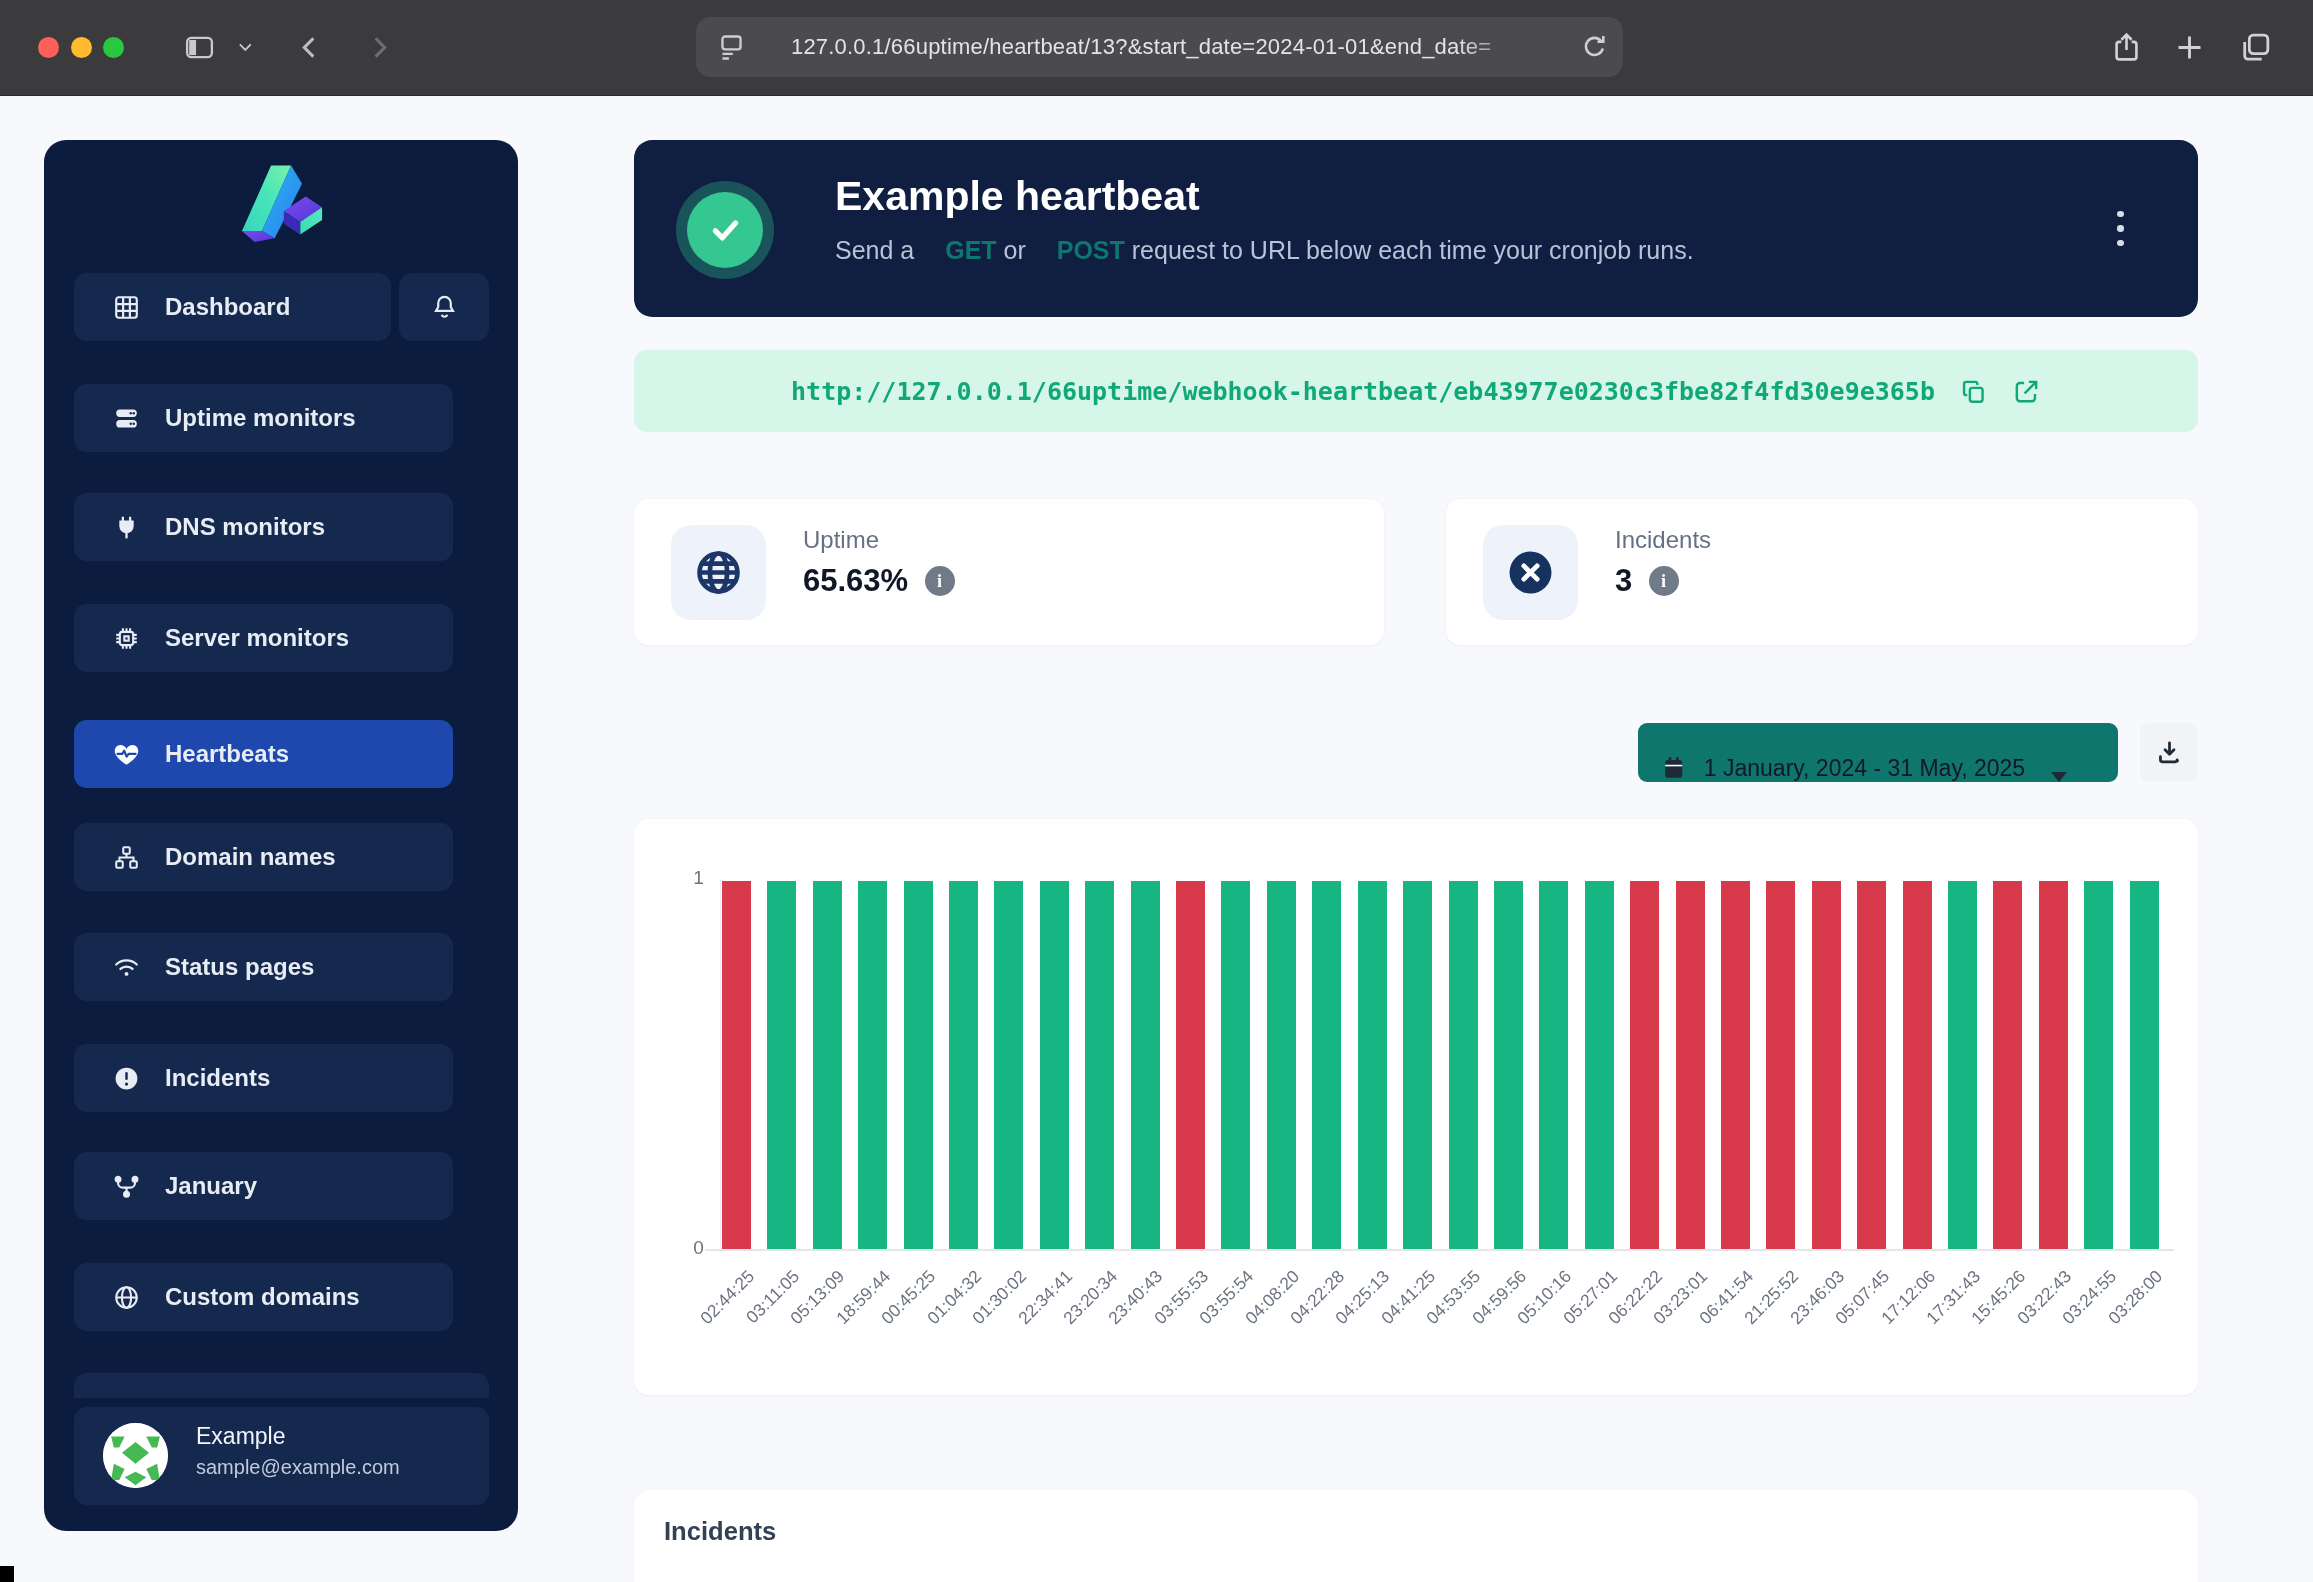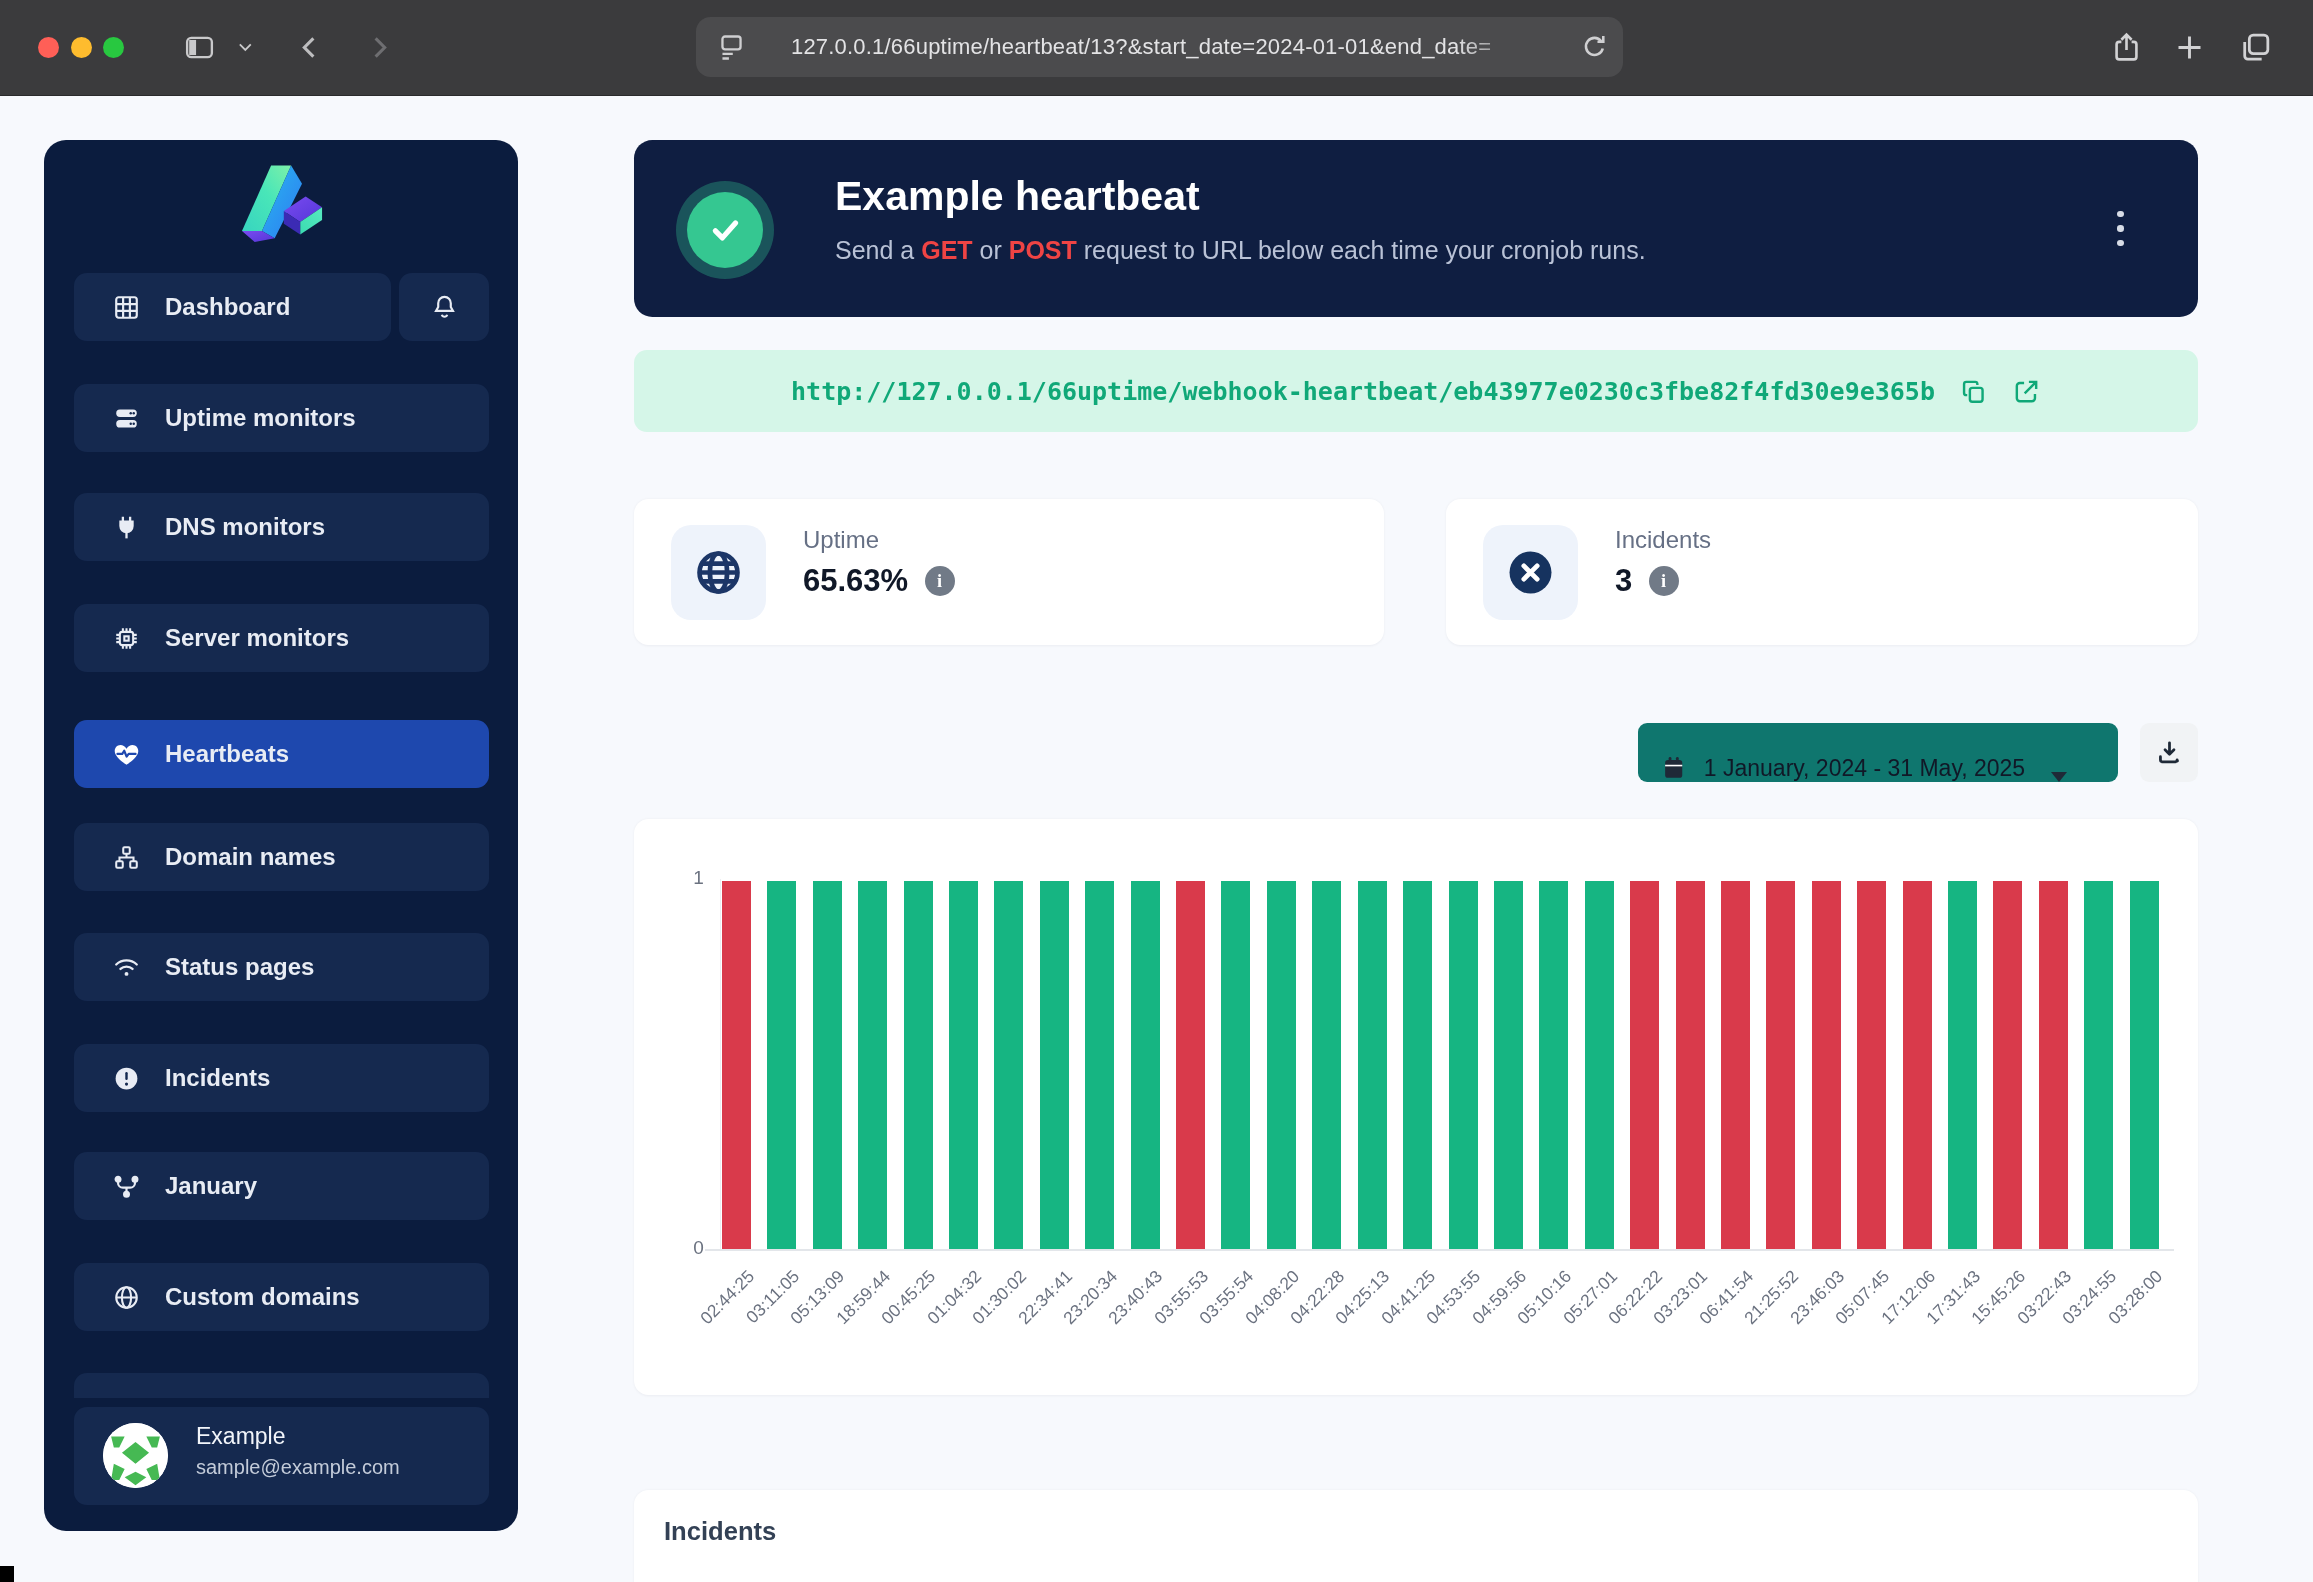--- a/index.html
+++ b/index.html
@@ -17,40 +17,40 @@
   .url-fade { position:absolute; right:48px; top:0; width:119px; height:100%; background:linear-gradient(to right, rgba(75,75,77,0), #4b4b4d 70%); }
   .reload { position:absolute; right:12.8px; top:11px; color:#cfcfd1; }
 
   
   .page { position:absolute; left:0; top:97px; width:2314px; height:1486px; background:#f7f9fd; }
   .corner-artifact { position:absolute; left:0; top:1566px; width:13.7px; height:16.4px; background:#000; }
 
   
   .sidebar { position:absolute; left:44px; top:140px; width:474px; height:1391px; background:#0b1c3e; border-radius:22px; }
   .logo { position:absolute; left:196px; top:20px; }
-  .nav-item { position:absolute; left:30px; width:415px; height:68px; background:#15294f; border-radius:12.8px;
+  .nav-item { position:absolute; left:30px; width:379px; height:68px; background:#15294f; border-radius:12.8px;
               display:flex; align-items:center; padding-left:38px; gap:24px; color:#e8ecf4; font-size:24px; font-weight:700; cursor:pointer; }
   .nav-item.active { background:#1e48ae;margin-top:7px; }
   .nav-item .nico { flex:0 0 auto; display:flex; }
   .bell-btn { position:absolute; left:355px; top:133px; width:90px; height:68px; background:#15294f; border-radius:12.8px;
               display:flex; align-items:center; justify-content:center; color:#e8ecf4; }
   .partial-item { position:absolute; left:30px; top:1233px; width:415px; height:25px; background:#15294f; border-radius:12.8px 12.8px 0 0; }
   .user-card { position:absolute; left:30px; top:1267px; width:415px; height:98px; background:#15294f; border-radius:12.8px; }
   .avatar { position:absolute; left:29px; top:15.5px; width:65px; height:65px; border-radius:50%; overflow:hidden; background:#fff; }
   .user-name { position:absolute; left:122px; top:16.4px; color:#f2f5fa; font-size:23px; font-weight:400; }
   .user-email { position:absolute; left:122px; top:49px; color:#c3cbd9; font-size:20px; }
 
   
   .header-card { position:absolute; left:634px; top:140px; width:1564px; height:177px; background:#0f1e41; border-radius:18.3px; }
   .check-badge { position:absolute; left:676px; top:181px; width:98px; height:98px; border-radius:50%;
                  background:rgba(52,211,153,.30); display:flex; align-items:center; justify-content:center; }
   .check-inner { width:76px; height:76px; border-radius:50%; background:#35c791; display:flex; align-items:center; justify-content:center; }
   .hc-title { position:absolute; left:835px; top:173px; color:#ffffff; font-size:41px; font-weight:700; }
   .hc-sub { position:absolute; left:835px; top:236px; color:#b9c2d6; font-size:25px; }
-  .hc-sub b { color:#ef4444; }
+  .hc-sub b { color:#0f766e;margin-left:24px; }
   .kebab { position:absolute; left:2104px; top:192px; width:33px; height:73px; display:flex; flex-direction:column; align-items:center; justify-content:center; gap:8.2px; cursor:pointer; }
   .kebab i { width:6.4px; height:6.4px; border-radius:50%; background:#d7dce6; }
 
   
   .webhook { position:absolute; left:634px; top:350px; width:1564px; height:82px; background:#d5f6e8; border-radius:12.8px;
              display:flex; align-items:center; justify-content:center; gap:24px; }
   .webhook .wurl { font-family:"DejaVu Sans Mono","Liberation Mono",monospace; font-size:25px; font-weight:700; color:#10a878; }
   .webhook .wico { display:flex; color:#10a878; cursor:pointer; }
 
   

